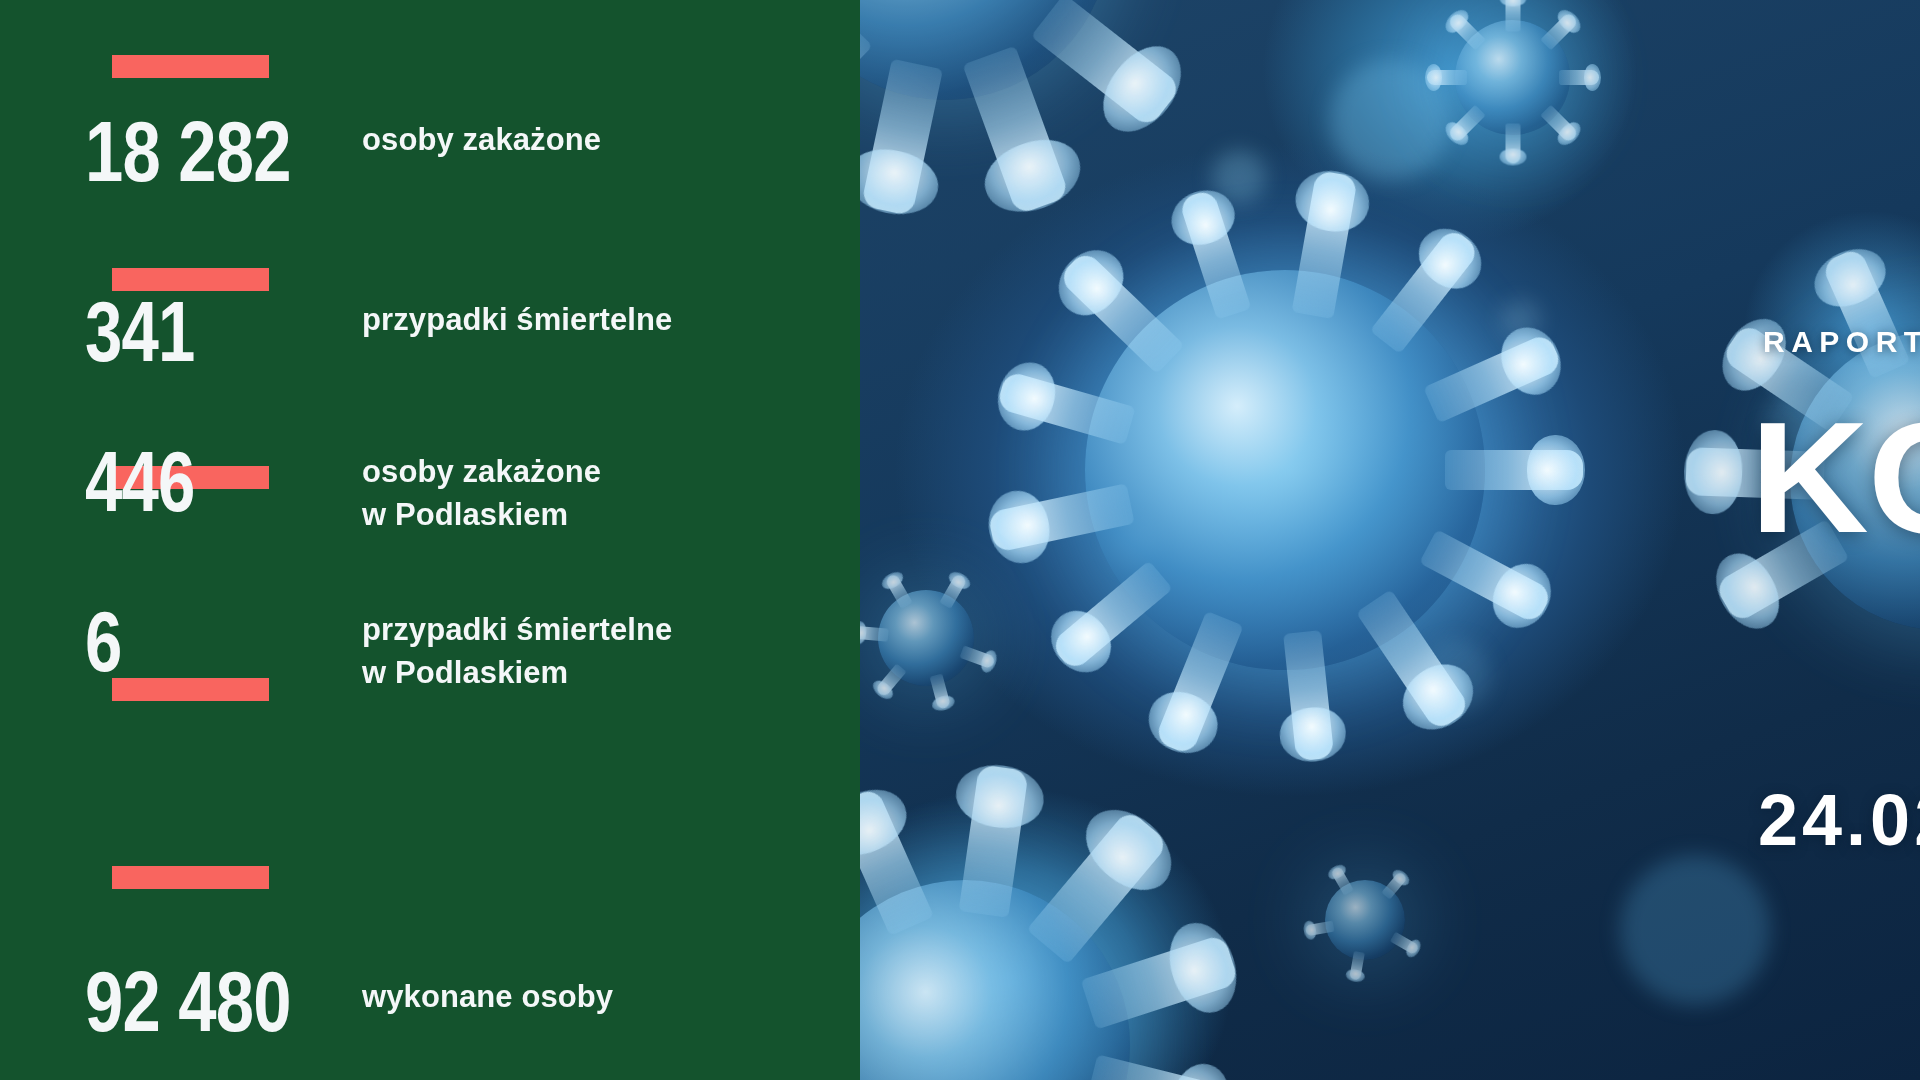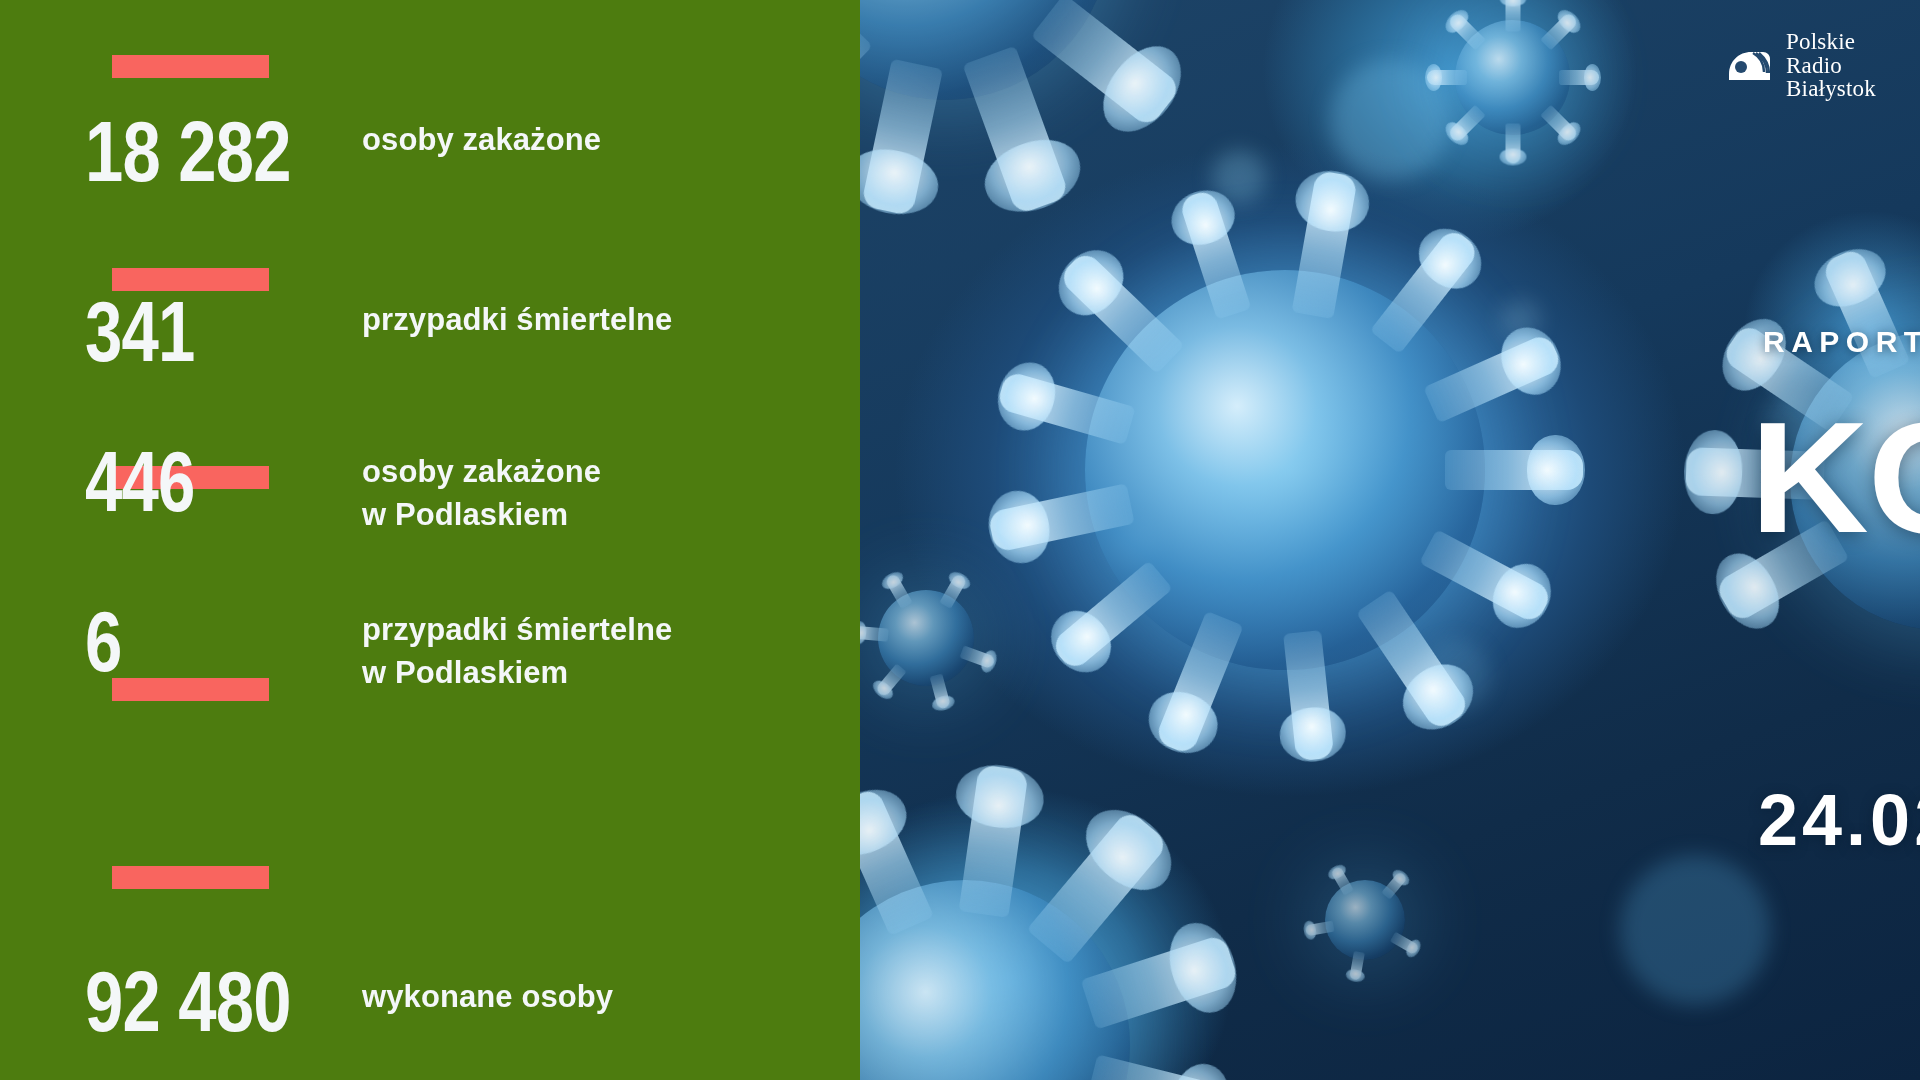--- a/index.html
+++ b/index.html
@@ -90,21 +90,21 @@
     position:absolute;left:898px;top:779px;
     font-size:72px;font-weight:700;color:#ffffff;
     letter-spacing:4px;white-space:nowrap;
     text-shadow:0 2px 12px rgba(5,25,45,.5);
   }
 
   
   #stats-panel{
     position:absolute;left:0;top:0;
     width:860px;height:1080px;
-    background:#4d7c0f;
+    background:#14532d;
   }
   .stat-row{position:absolute;left:0;width:860px;}
   .rule{
     position:absolute;left:112px;
     width:157px;height:23px;
     background:#f9655f;
   }
   .value{
     position:absolute;left:85px;
     width:265px;
@@ -201,37 +201,20 @@
 
     <div class="virus" style="left:465px;top:880px;width:80px;height:80px;opacity:.72;">
       <div class="core"></div>
       <div class="spike" style="--sl:28px;--sw:11px;transform:rotate(30deg) translateX(32px);"></div>
       <div class="spike" style="--sl:28px;--sw:11px;transform:rotate(100deg)translateX(32px);"></div>
       <div class="spike" style="--sl:28px;--sw:11px;transform:rotate(170deg)translateX(32px);"></div>
       <div class="spike" style="--sl:28px;--sw:11px;transform:rotate(240deg)translateX(32px);"></div>
       <div class="spike" style="--sl:28px;--sw:11px;transform:rotate(310deg)translateX(32px);"></div>
     </div>
 
-    <div id="logo">
-      <span class="mark">
-        <svg width="52" height="52" viewBox="0 0 52 52" aria-hidden="true">
-          <path d="M6 34 C6 21 16 12 28 12 L40 12 C44 12 47 15 47 19 L47 34 Z" fill="#ffffff"></path>
-          <path d="M30 13 C37 17 41 24 41 32" stroke="#24496e" stroke-width="2.4" fill="none"></path>
-          <path d="M33 13 C40 18 44 25 44 33" stroke="#24496e" stroke-width="2.4" fill="none"></path>
-          <path d="M36 13 C43 19 46 26 46 33" stroke="#24496e" stroke-width="2.4" fill="none"></path>
-          <path d="M6 34 L47 34 L47 40 L6 40 Z" fill="#ffffff"></path>
-          <circle cx="18" cy="27" r="6" fill="#24496e"></circle>
-        </svg>
-      </span>
-      <span class="wordmark">
-        <span>Polskie</span><br>
-        <span>Radio</span><br>
-        <span>Białystok</span>
-      </span>
-    </div>
 
     <div id="kicker">RAPORT MINISTERSTWA ZDROWIA</div>
     <div id="headline">KORONAWIRUS</div>
     <div id="date">24.02.2022</div>
   </div>
 
   <div id="stats-panel">
 
     <div class="stat-row" style="top:0;">
       <div class="rule" style="top:55px;"></div>

